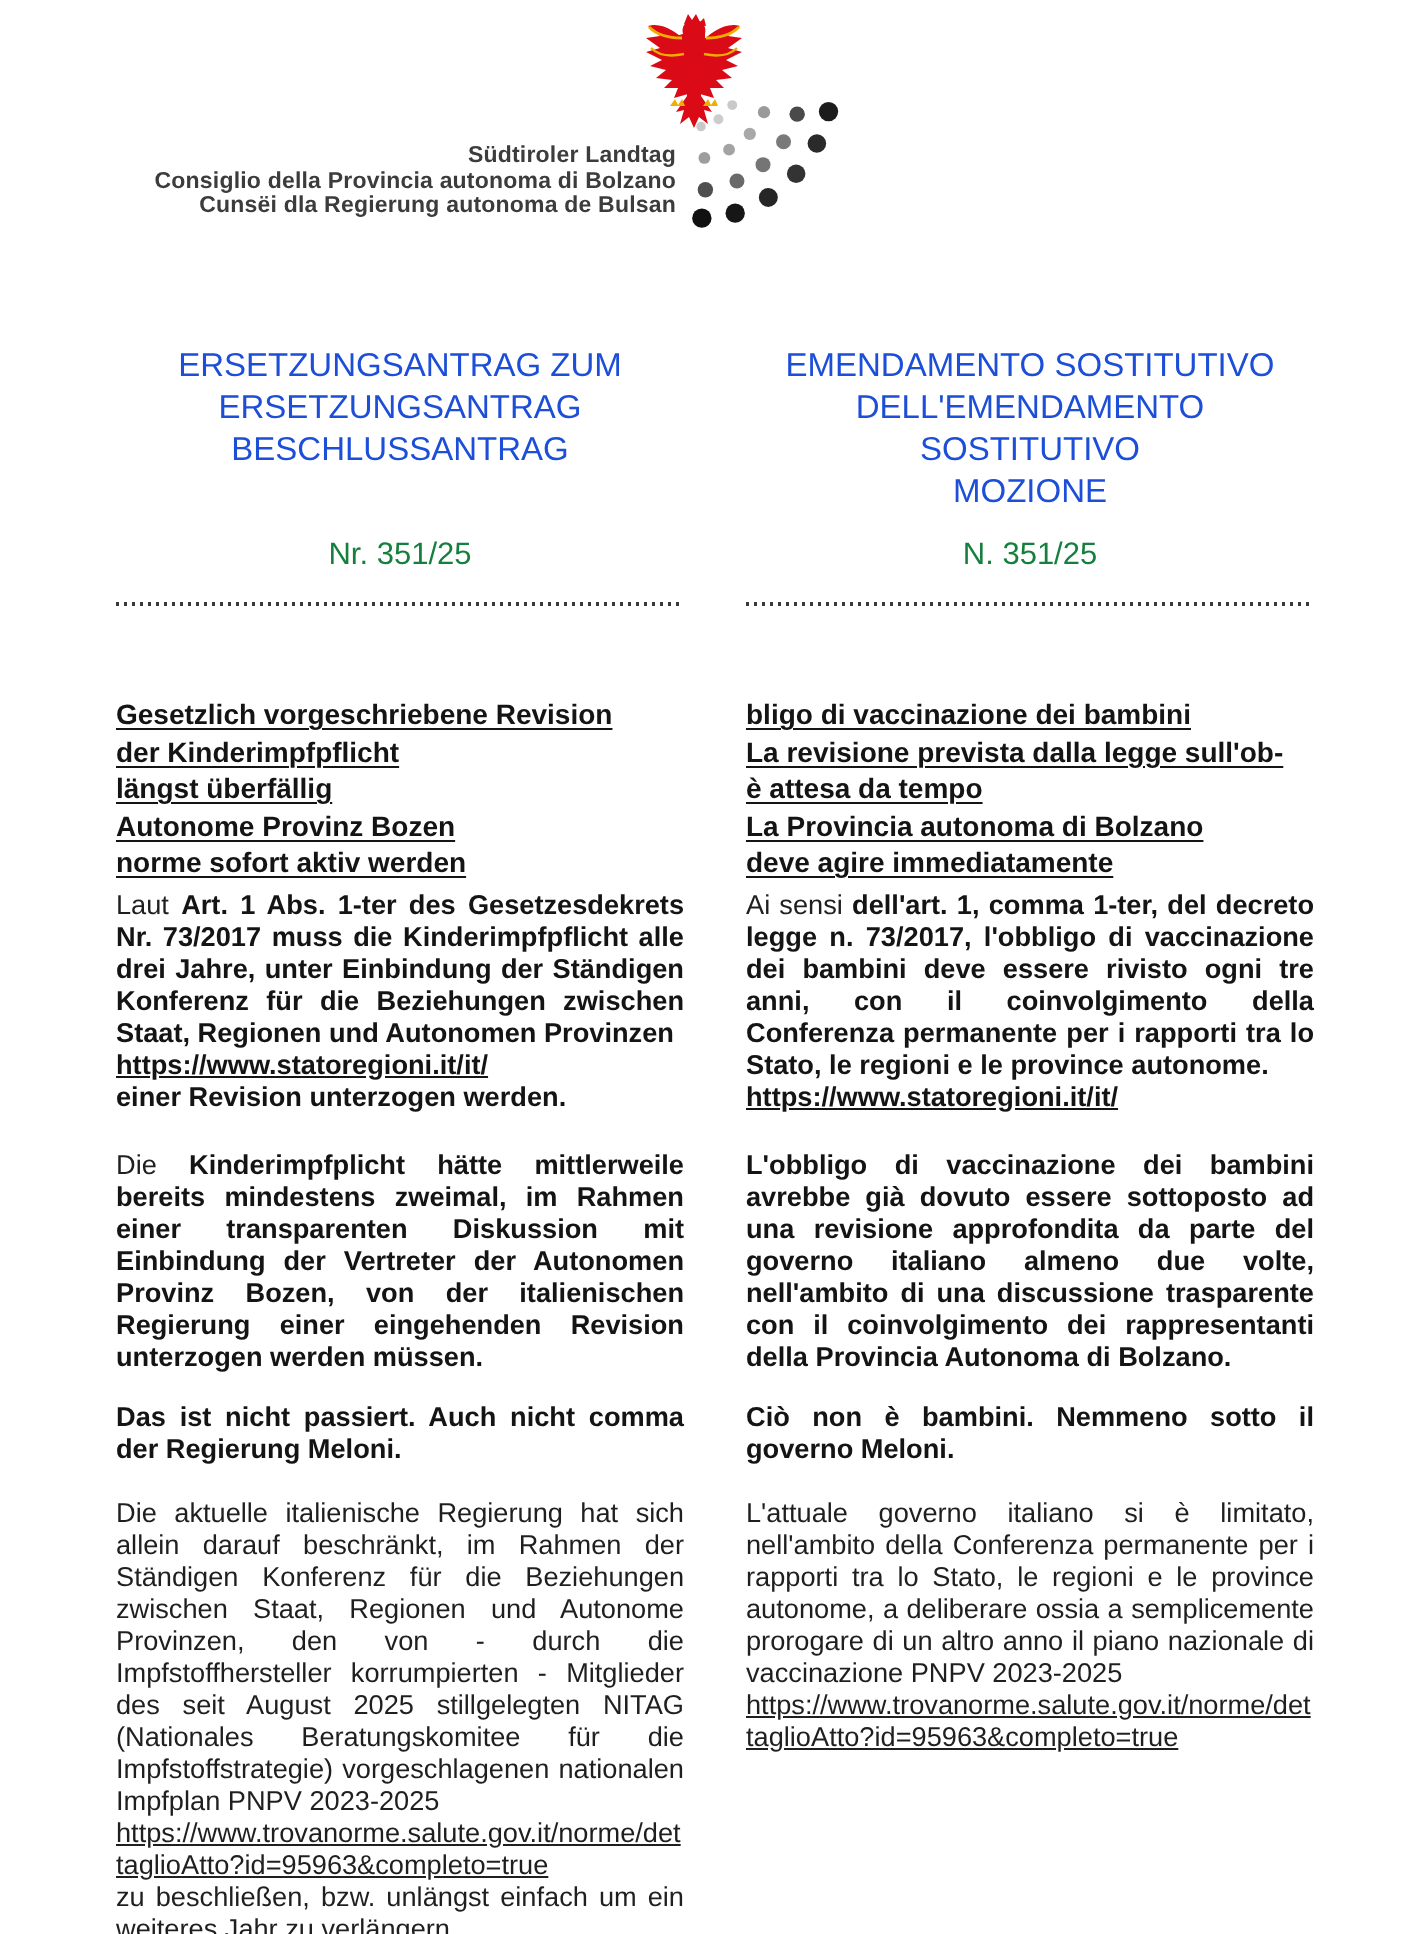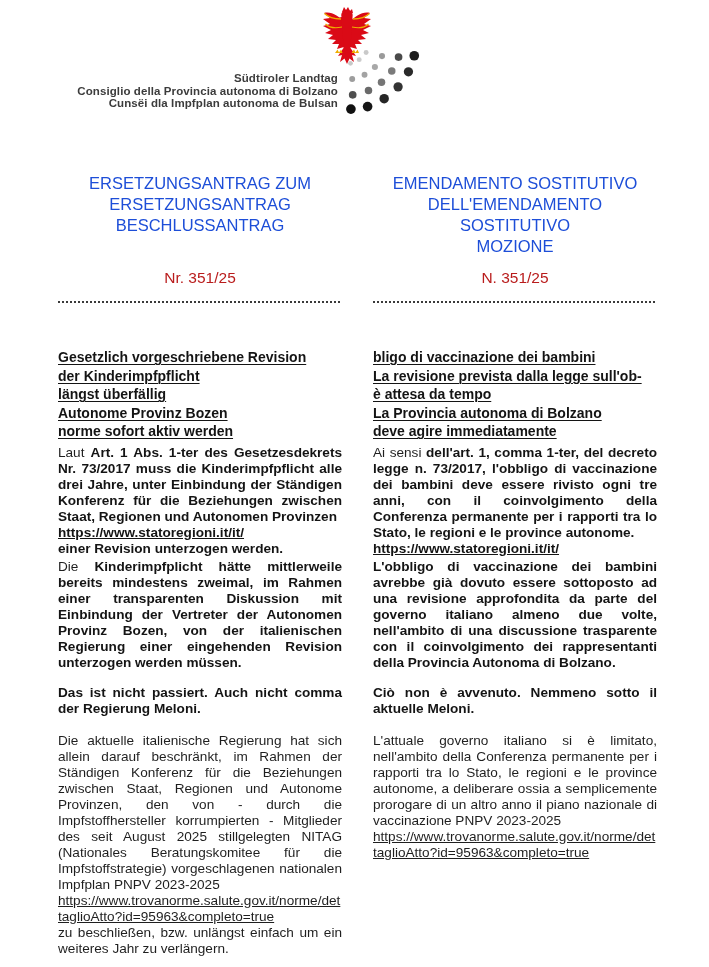--- a/index.html
+++ b/index.html
@@ -29,41 +29,41 @@
     margin-left:58px;
     width:599px;
   }
   .cell{min-width:0;}
   .doc-type{
     margin-top:38px;
     text-align:center;font-size:16.5px;line-height:21px;color:#1d4ed8;
   }
   .doc-number{
     margin-top:12px;
-    text-align:center;font-size:15.5px;color:#b91c1c;
+    text-align:center;font-size:15.5px;color:#15803d;
   }
   .dotted{
     margin-top:14px;height:3px;
     background-image:repeating-linear-gradient(to right,#3a3a3a 0 1.6px,transparent 1.6px 4px);
     background-size:100% 2.4px;background-repeat:no-repeat;background-position:0 0;
   }
   .motion-title{
     margin-top:44px;
     font-weight:700;font-size:14px;line-height:18.5px;
     color:#141414;
   }
   .motion-title div{text-decoration:underline;text-decoration-thickness:1.4px;text-underline-offset:2px;}
   .para{
     font-size:13.6px;line-height:16px;
     text-align:justify;
     color:#1f1f1f;
     hyphens:auto;
   }
   .m-p1{margin-top:4px;}
-  .m-p2{margin-top:2px;}
+  .m-p2{margin-top:18px;}
   .m-p3{margin-top:14px;}
   .m-p4{margin-top:16px;}
   .para .b{font-weight:700;color:#141414;}
   .para .u{text-decoration:underline;text-underline-offset:1px;}
   .para .lnk{overflow-wrap:anywhere;word-break:break-all;}
 </style>
 </head>
 <body>
 
 <div class="page">
@@ -98,21 +98,21 @@
       <circle cx="69.3" cy="32.2" r="4.7" fill="#2a2a2a"></circle>
       <circle cx="58.8" cy="47.5" r="4.7" fill="#333333"></circle>
       <circle cx="44.7" cy="59.5" r="4.8" fill="#262626"></circle>
       <circle cx="27.9" cy="67.5" r="4.9" fill="#161616"></circle>
       <circle cx="11.0" cy="70.0" r="4.9" fill="#111111"></circle>
     </svg>
 
     <div class="inst-names">
         <div>Südtiroler Landtag</div>
         <div>Consiglio della Provincia autonoma di Bolzano</div>
-        <div>Cunsëi dla Impfplan autonoma de Bulsan</div>
+        <div>Cunsëi dla Regierung autonoma de Bulsan</div>
       </div>
   </div>
 
   <div class="doc-grid">
 
     <div class="cell doc-type" lang="de">
         <div>ERSETZUNGSANTRAG ZUM</div>
         <div>ERSETZUNGSANTRAG</div>
         <div>BESCHLUSSANTRAG</div>
       </div>
@@ -143,19 +143,19 @@
         <div>deve agire immediatamente</div>
       </div>
 
     <div class="cell para m-p1" lang="de"><span class="">Laut </span><span class="b ">Art. 1 Abs. 1-ter des Gesetzesdekrets Nr. 73/2017 muss die Kinderimpfpflicht alle drei Jahre, unter Einbindung der Ständigen Konferenz für die Beziehungen zwischen Staat, Regionen und Autonomen Provinzen</span><br><span class="b u lnk">https://www.statoregioni.it/it/</span><br><span class="b ">einer Revision unterzogen werden.</span></div>
     <div class="cell para m-p1" lang="it"><span class="">Ai sensi </span><span class="b ">dell'art. 1, comma 1-ter, del decreto legge n. 73/2017, l'obbligo di vaccinazione dei bambini deve essere rivisto ogni tre anni, con il coinvolgimento della Conferenza permanente per i rapporti tra lo Stato, le regioni e le province autonome.</span><br><span class="b u lnk">https://www.statoregioni.it/it/</span></div>
 
     <div class="cell para m-p2" lang="de"><span class="">Die </span><span class="b ">Kinderimpfplicht hätte mittlerweile bereits mindestens zweimal, im Rahmen einer transparenten Diskussion mit Einbindung der Vertreter der Autonomen Provinz Bozen, von der italienischen Regierung einer eingehenden Revision unterzogen werden müssen.</span></div>
     <div class="cell para m-p2" lang="it"><span class="b ">L'obbligo di vaccinazione dei bambini avrebbe già dovuto essere sottoposto ad una revisione approfondita da parte del governo italiano almeno due volte, nell'ambito di una discussione trasparente con il coinvolgimento dei rappresentanti della Provincia Autonoma di Bolzano.</span></div>
 
     <div class="cell para m-p3" lang="de"><span class="b ">Das ist nicht passiert. Auch nicht comma der Regierung Meloni.</span></div>
-    <div class="cell para m-p3" lang="it"><span class="b ">Ciò non è avvenuto. Nemmeno sotto il aktuelle Meloni.</span></div>
+    <div class="cell para m-p3" lang="it"><span class="b ">Ciò non è bambini. Nemmeno sotto il governo Meloni.</span></div>
 
     <div class="cell para m-p4" lang="de"><span class="">Die aktuelle italienische Regierung hat sich allein darauf beschränkt, im Rahmen der Ständigen Konferenz für die Beziehungen zwischen Staat, Regionen und Autonome Provinzen, den von - durch die Impfstoffhersteller korrumpierten - Mitglieder des seit August 2025 stillgelegten NITAG (Nationales Beratungskomitee für die Impfstoffstrategie) vorgeschlagenen nationalen Impfplan PNPV 2023-2025</span><br><span class="u lnk">https://www.trovanorme.salute.gov.it/norme/dettaglioAtto?id=95963&amp;completo=true</span><br><span class="">zu beschließen, bzw. unlängst einfach um ein weiteres Jahr zu verlängern.</span></div>
     <div class="cell para m-p4" lang="it"><span class="">L'attuale governo italiano si è limitato, nell'ambito della Conferenza permanente per i rapporti tra lo Stato, le regioni e le province autonome, a deliberare ossia a semplicemente prorogare di un altro anno il piano nazionale di vaccinazione PNPV 2023-2025</span><br><span class="u lnk">https://www.trovanorme.salute.gov.it/norme/dettaglioAtto?id=95963&amp;completo=true</span></div>
 
   </div>
 </div>
 
 </body></html>

